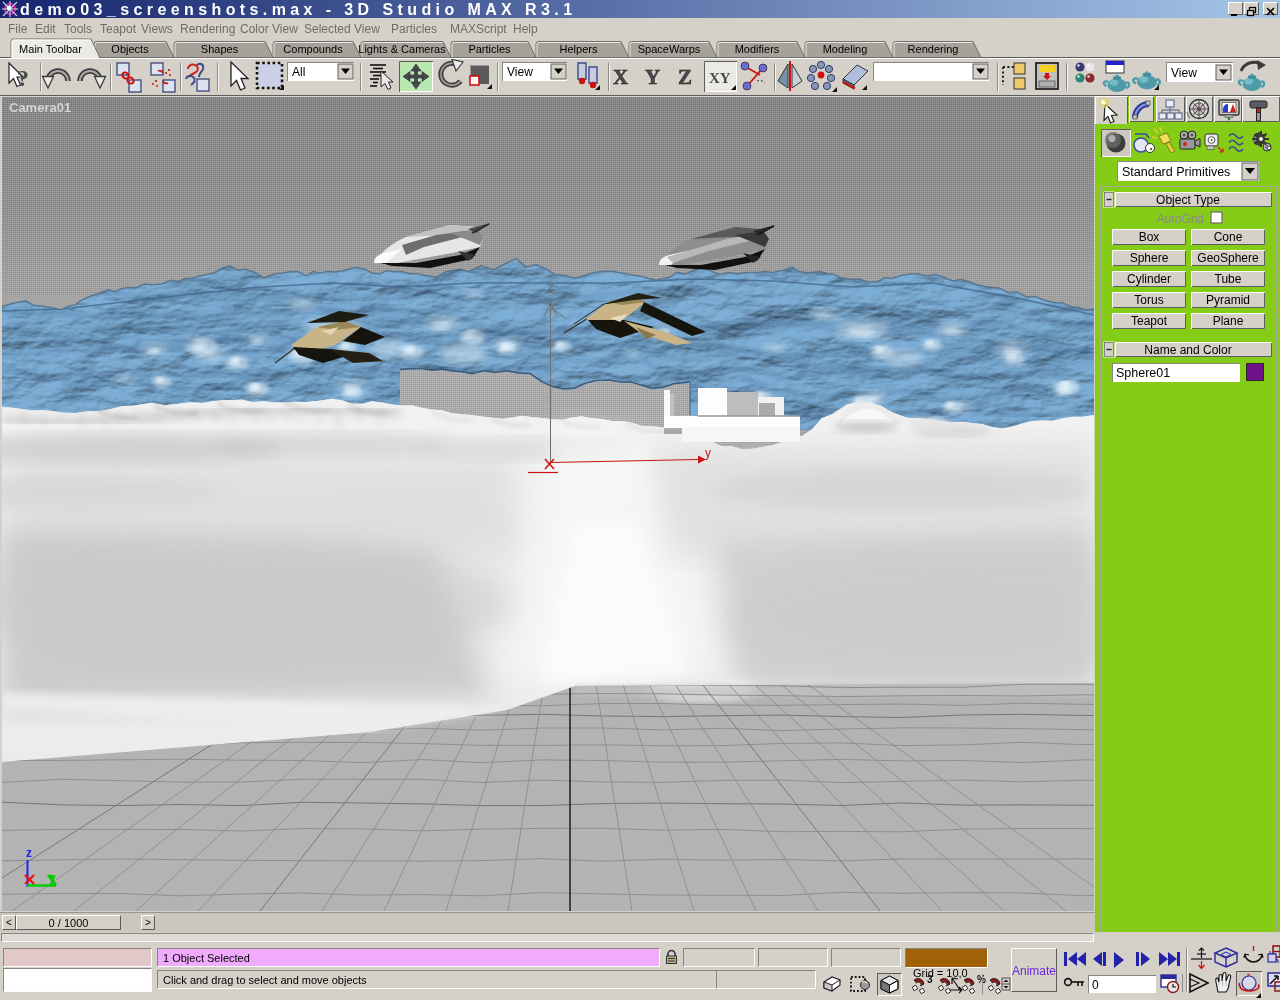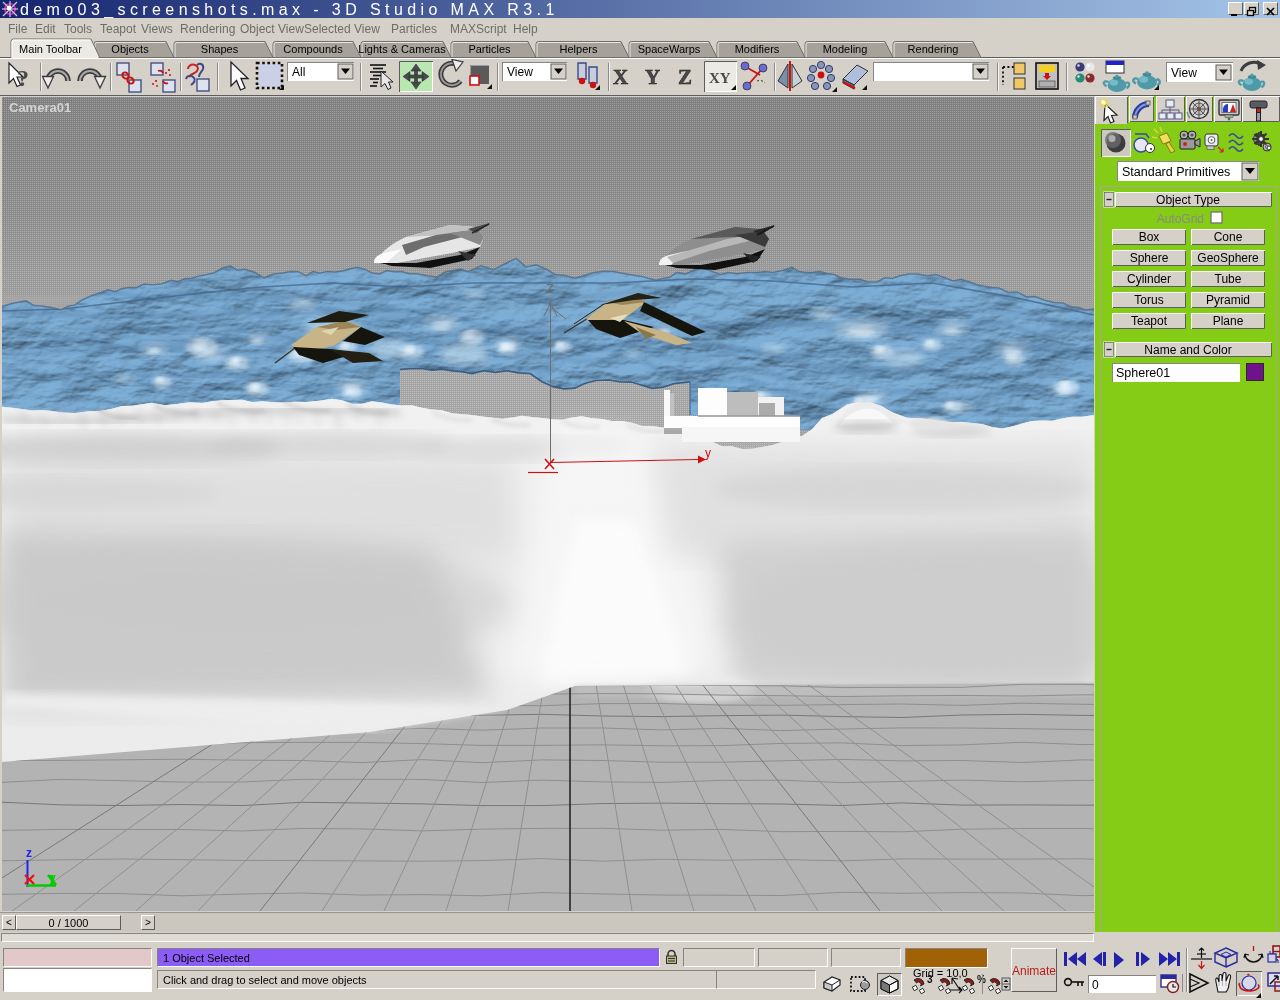--- a/index.html
+++ b/index.html
@@ -1,56 +1,56 @@
 <!DOCTYPE html>
 <html><head><meta charset="utf-8"><style>
 *{margin:0;padding:0;box-sizing:border-box}
 html,body{width:1280px;height:1000px;overflow:hidden;font-family:"Liberation Sans",sans-serif;background:#d5d1c9}
 #root{position:absolute;top:0;left:0;width:1280px;height:1000px}
 .abs{position:absolute}
 .b{background:#d5d1c9;border:1px solid;border-color:#fdfdfd #5c5c5c #5c5c5c #fdfdfd}
 .s{border:1px solid;border-color:#87857d #fdfdfd #fdfdfd #87857d}
 .t11{font-size:11px;color:#000}
-.t12{font-size:12px;color:#b91c1c}
+.t12{font-size:12px;color:#6d28d9}
 </style></head><body>
 <div id="root">
 
 <div class="abs" id="titlebar" style="left:0;top:0;width:1280px;height:18px;background:linear-gradient(to right,#16256e,#a5c5e8)"></div>
 <div class="abs" style="left:2px;top:1px;width:16px;height:16px" id="appicon"><svg width="16" height="16" viewBox="0 0 16 16">
 <circle cx="8" cy="8" r="6" fill="#1a1a8c"></circle>
         <circle cx="8" cy="8" r="5.2" fill="none" stroke="#e020c0" stroke-width="1.6"></circle>
 <g stroke="#c8c8c8" stroke-width="1.2">
           <line x1="1" y1="1" x2="15" y2="15"></line>
           <line x1="15" y1="1" x2="1" y2="15"></line>
           <line x1="8" y1="0" x2="8" y2="16"></line>
           <line x1="0" y1="8" x2="16" y2="8"></line>
         </g>
 <circle cx="7" cy="7" r="2.4" fill="#fffff0"></circle>
         <circle cx="7" cy="7" r="1.2" fill="#ffffff"></circle>
       </svg></div>
-<div class="abs" style="left:20px;top:1px;font-size:16px;font-weight:normal;color:#fff;letter-spacing:4.4px">demo03_screenshots.max - 3D Studio MAX R3.1</div>
+<div class="abs" style="left:20px;top:1px;font-size:16px;font-weight:bold;color:#fff;letter-spacing:4.4px">demo03_screenshots.max - 3D Studio MAX R3.1</div>
 <div class="abs b" style="left:1228px;top:2px;width:15px;height:13px"><svg width="13" height="11">
         <rect x="2" y="8" width="6" height="2" fill="#000"></rect>
       </svg></div>
 <div class="abs b" style="left:1244px;top:2px;width:15px;height:13px"><svg width="13" height="11">
         <rect x="4.5" y="1.5" width="6" height="5" fill="none" stroke="#000" stroke-width="1.3"></rect>
         <rect x="2.5" y="4.5" width="6" height="5" fill="#d5d1c9" stroke="#000" stroke-width="1.3"></rect>
       </svg></div>
 <div class="abs b" style="left:1263px;top:2px;width:15px;height:13px"><svg width="13" height="11">
         <path d="M3,2 L10,9 M10,2 L3,9" stroke="#000" stroke-width="1.6"></path>
       </svg></div>
 
 <div class="abs" id="menubar" style="left:0;top:18px;width:1028px;height:20px;background:#d5d1c9;color:#6d6d68;font-size:12px">
 <span class="abs" style="left:8px;top:4px">File</span>
 <span class="abs" style="left:35px;top:4px">Edit</span>
 <span class="abs" style="left:64px;top:4px">Tools</span>
 <span class="abs" style="left:100px;top:4px">Teapot</span>
 <span class="abs" style="left:141px;top:4px">Views</span>
 <span class="abs" style="left:180px;top:4px">Rendering</span>
-<span class="abs" style="left:240px;top:4px">Object View</span>
+<span class="abs" style="left:240px;top:4px">Color View</span>
 <span class="abs" style="left:304px;top:4px">Selected View</span>
 <span class="abs" style="left:391px;top:4px">Particles</span>
 <span class="abs" style="left:450px;top:4px">MAXScript</span>
 <span class="abs" style="left:513px;top:4px">Help</span>
 </div>
 
 <div class="abs" id="tabrow" style="left:0;top:38px;width:1280px;height:20px;background:#d5d1c9">
 <svg width="1280" height="20" viewBox="0 0 1280 20">
 <g id="tabs" font-size="11" font-family="Liberation Sans" text-anchor="middle">
 <line x1="0" y1="19.5" x2="1280" y2="19.5" stroke="#5c5c5c"></line>
@@ -920,21 +920,21 @@
       <div class="abs" style="left:0;top:0;width:1095px;height:20px;background:#cbc7bf;border-top:1px solid #9a968e"></div>
 <div class="abs b" style="left:2px;top:3px;width:14px;height:15px;text-align:center;font-size:10px;line-height:13px">&lt;</div>
 <div class="abs b" style="left:16px;top:3px;width:105px;height:15px;text-align:center;font-size:11px;line-height:14px">0 / 1000</div>
 <div class="abs b" style="left:141px;top:3px;width:14px;height:15px;text-align:center;font-size:10px;line-height:13px">&gt;</div>
     </div>
 
 <div class="abs" id="statusbar" style="left:0;top:932px;width:1280px;height:68px;background:#d5d1c9">
       <div class="abs s" style="left:1px;top:1px;width:1093px;height:9px;background:#dedbd4"></div>
       <div class="abs s" style="left:3px;top:16px;width:149px;height:19px;background:#e2c8c8"></div>
       <div class="abs s" style="left:3px;top:36px;width:149px;height:24px;background:#fff"></div>
-      <div class="abs s t11" style="left:157px;top:16px;width:503px;height:19px;background:#8b5cf6;padding:3px 0 0 5px">1 Object Selected</div>
+      <div class="abs s t11" style="left:157px;top:16px;width:503px;height:19px;background:#f0abfc;padding:3px 0 0 5px">1 Object Selected</div>
       <svg class="abs" style="left:664px;top:17px" width="15" height="16" viewBox="0 0 15 16">
 <path d="M4,7 V5 a3.5,3.5 0 0 1 7,0 V7" fill="none" stroke="#333" stroke-width="1.6"></path>
 <rect x="2.5" y="7" width="10" height="7.5" fill="#b8b47e" stroke="#333"></rect>
         <line x1="4" y1="9.5" x2="11" y2="9.5" stroke="#333"></line>
         <line x1="4" y1="12" x2="11" y2="12" stroke="#333"></line>
       </svg>
       <div class="abs s" style="left:683px;top:16px;width:72px;height:19px;background:#d5d1c9"></div>
       <div class="abs s" style="left:758px;top:16px;width:70px;height:19px;background:#d5d1c9"></div>
       <div class="abs s" style="left:831px;top:16px;width:70px;height:19px;background:#d5d1c9"></div>
       <div class="abs s t11" style="left:905px;top:16px;width:83px;height:19px;background:#a16207;padding:18px 0 0 7px">Grid = 10,0</div>

